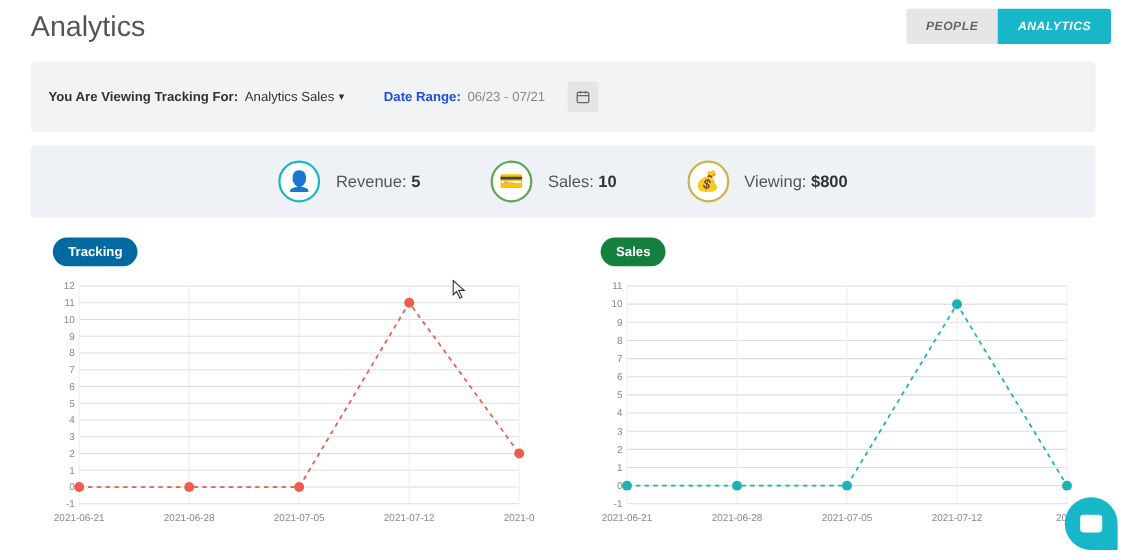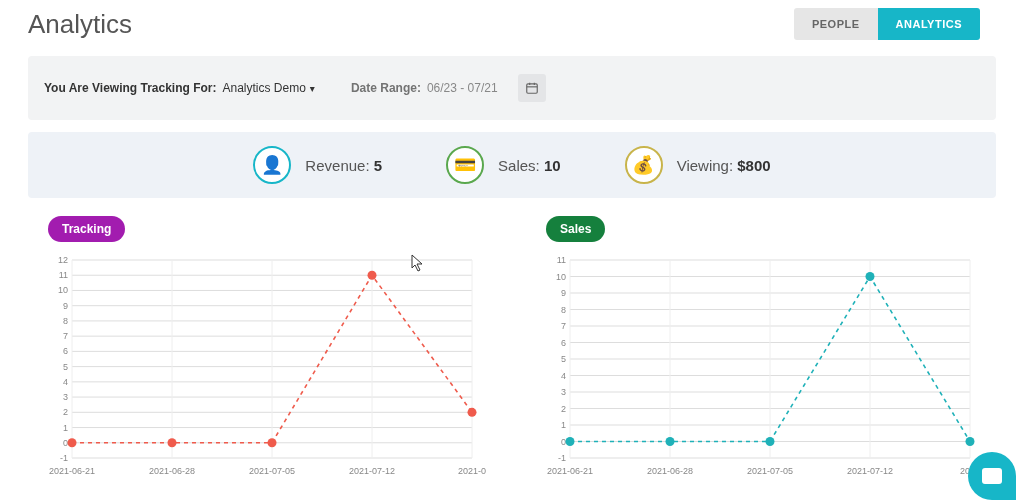--- a/index.html
+++ b/index.html
@@ -8,28 +8,28 @@
     background: #fff;
     width: 1024px;
     height: 504px;
     overflow: hidden;
     position: relative;
   }
   .header-row {
     display: flex;
     align-items: center;
     justify-content: space-between;
-    padding: 8px 44px 8px 28px;
+    padding: 8px 14px 8px 28px;
   }
   .page-title {
     font-size: 26px;
     font-weight: 400;
     color: #555;
   }
-  .tabs { display: flex; }
+  .tabs { display: flex; font-style: italic; }
   .tab {
     text-transform: uppercase;
     font-size: 11px;
     font-weight: 700;
     padding: 10px 18px;
     letter-spacing: 0.5px;
     cursor: pointer;
   }
   .tab-inactive { background: #e6e6e6; color: #666; border-radius: 3px 0 0 3px; }
   .tab-active { background: #17b6c8; color: #fff; border-radius: 0 3px 3px 0; }
@@ -47,21 +47,21 @@
   .filter-label { font-weight: 700; margin-right: 6px; }
   .filter-select {
     font-size: 12px;
     color: #333;
     display: inline-flex;
     align-items: center;
     gap: 4px;
     margin-right: 36px;
   }
   .chev { font-size: 10px; color: #333; }
-  .date-label { font-weight: 700; margin-right: 6px; color:#737373 }
+  .date-label { font-weight: 700; margin-right: 6px; color:#1d4ed8 }
   .date-value { color: #888; margin-right: 20px; }
   .cal-btn {
     width: 28px; height: 28px;
     background: #e4e5e7;
     border-radius: 3px;
     display: inline-flex;
     align-items: center;
     justify-content: center;
     color: #555;
   }
@@ -97,21 +97,21 @@
   .badge {
     display: inline-block;
     border-radius: 14px;
     padding: 6px 14px;
     font-size: 12px;
     font-weight: 600;
     color: #fff;
     margin-bottom: 12px;
     margin-left: 14px;
   }
-  .badge-red { background: #a21caf; }
+  .badge-red { background: #0369a1; }
   .badge-teal { background: #15803d; }
 
   .chart-box { position: relative; height: 226px; }
 
   .fab {
     position: absolute;
     right: 8px;
     bottom: 4px;
     width: 48px; height: 48px;
     border-radius: 50% 50% 0 50%;
@@ -143,21 +143,21 @@
   <div class="page-title">Analytics</div>
   <div class="tabs">
     <div class="tab tab-inactive">People</div>
     <div class="tab tab-active">Analytics</div>
   </div>
 </div>
 
 <div class="filter-bar">
   <span class="filter-label">You Are Viewing Tracking For:</span>
   <span class="filter-select">
-    <span>Analytics Demo</span>
+    <span>Analytics Sales</span>
     <span class="chev">▾</span>
   </span>
   <span class="date-label">Date Range:</span>
   <span class="date-value">06/23 - 07/21</span>
   <span class="cal-btn">
     <svg viewBox="0 0 24 24">
       <rect x="3" y="5" width="18" height="16" rx="2" fill="none" stroke="#666" stroke-width="2"></rect>
       <line x1="3" y1="10" x2="21" y2="10" stroke="#666" stroke-width="2"></line>
       <line x1="8" y1="3" x2="8" y2="7" stroke="#666" stroke-width="2"></line>
       <line x1="16" y1="3" x2="16" y2="7" stroke="#666" stroke-width="2"></line>

